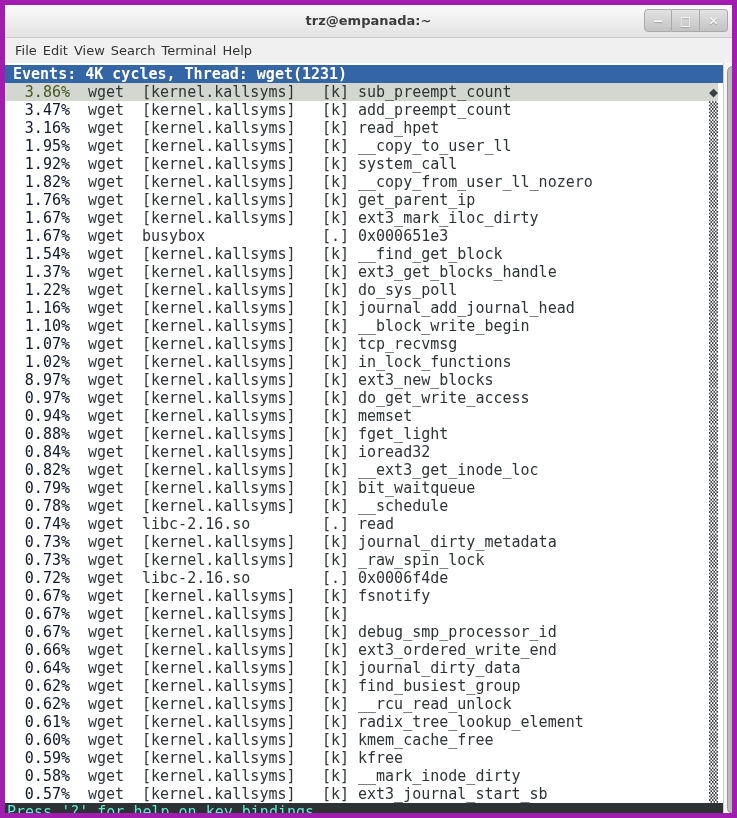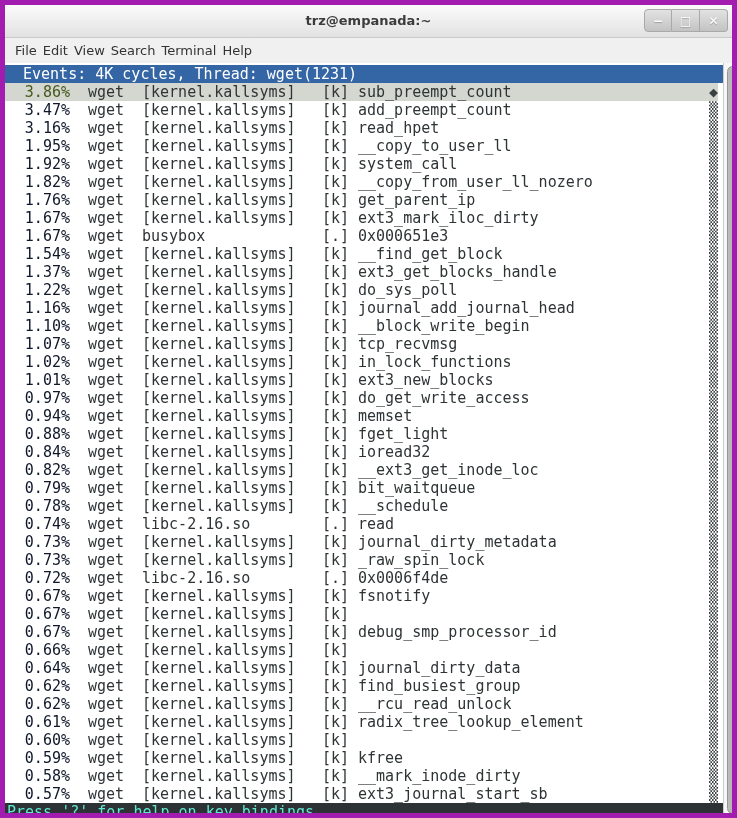--- a/index.html
+++ b/index.html
@@ -47,21 +47,21 @@
   .terminal {
     position:absolute; left:0; top:58px; width:737px; height:760px;
     background:#ffffff;
     font-family:"DejaVu Sans Mono", monospace;
     font-size:15px; line-height:18px; color:#2e3436;
   }
   .content { position:absolute; left:0; top:2px; width:718px; }
 
   .evheader {
     height:18px; width:718px; background:#3465a4;
-    color:#ffffff; font-weight:normal; padding-left:18px;
+    color:#ffffff; font-weight:bold; padding-left:8px;
     white-space:nowrap; overflow:hidden;
   }
 
   .rows { width:718px; }
   .row { position:relative; height:18px; white-space:nowrap; }
   .row.selected { background:#d3d7cf; width:713px; }
 
   .cell { position:absolute; top:0; }
   .pct  { left:2px; width:63px; text-align:right; color:#0f172a; }
   .row.selected .pct { color:#47581d; }
@@ -242,21 +242,21 @@
   </div>
           <div class="row">
     <span class="cell pct">1.02%</span>
     <span class="cell cmd">wget</span>
     <span class="cell so">[kernel.kallsyms]</span>
     <span class="cell priv">[k]</span>
     <span class="cell sym">in_lock_functions</span>
     <span class="cell edge">▒</span>
   </div>
           <div class="row">
-    <span class="cell pct">1.01%</span>
+    <span class="cell pct">8.97%</span>
     <span class="cell cmd">wget</span>
     <span class="cell so">[kernel.kallsyms]</span>
     <span class="cell priv">[k]</span>
     <span class="cell sym">ext3_new_blocks</span>
     <span class="cell edge">▒</span>
   </div>
           <div class="row">
     <span class="cell pct">0.97%</span>
     <span class="cell cmd">wget</span>
     <span class="cell so">[kernel.kallsyms]</span>
@@ -365,20 +365,21 @@
     <span class="cell so">[kernel.kallsyms]</span>
     <span class="cell priv">[k]</span>
     <span class="cell sym">debug_smp_processor_id</span>
     <span class="cell edge">▒</span>
   </div>
           <div class="row">
     <span class="cell pct">0.66%</span>
     <span class="cell cmd">wget</span>
     <span class="cell so">[kernel.kallsyms]</span>
     <span class="cell priv">[k]</span>
+    <span class="cell sym">ext3_ordered_write_end</span>
     <span class="cell edge">▒</span>
   </div>
           <div class="row">
     <span class="cell pct">0.64%</span>
     <span class="cell cmd">wget</span>
     <span class="cell so">[kernel.kallsyms]</span>
     <span class="cell priv">[k]</span>
     <span class="cell sym">journal_dirty_data</span>
     <span class="cell edge">▒</span>
   </div>
@@ -404,20 +405,21 @@
     <span class="cell so">[kernel.kallsyms]</span>
     <span class="cell priv">[k]</span>
     <span class="cell sym">radix_tree_lookup_element</span>
     <span class="cell edge">▒</span>
   </div>
           <div class="row">
     <span class="cell pct">0.60%</span>
     <span class="cell cmd">wget</span>
     <span class="cell so">[kernel.kallsyms]</span>
     <span class="cell priv">[k]</span>
+    <span class="cell sym">kmem_cache_free</span>
     <span class="cell edge">▒</span>
   </div>
           <div class="row">
     <span class="cell pct">0.59%</span>
     <span class="cell cmd">wget</span>
     <span class="cell so">[kernel.kallsyms]</span>
     <span class="cell priv">[k]</span>
     <span class="cell sym">kfree</span>
     <span class="cell edge">▒</span>
   </div>

